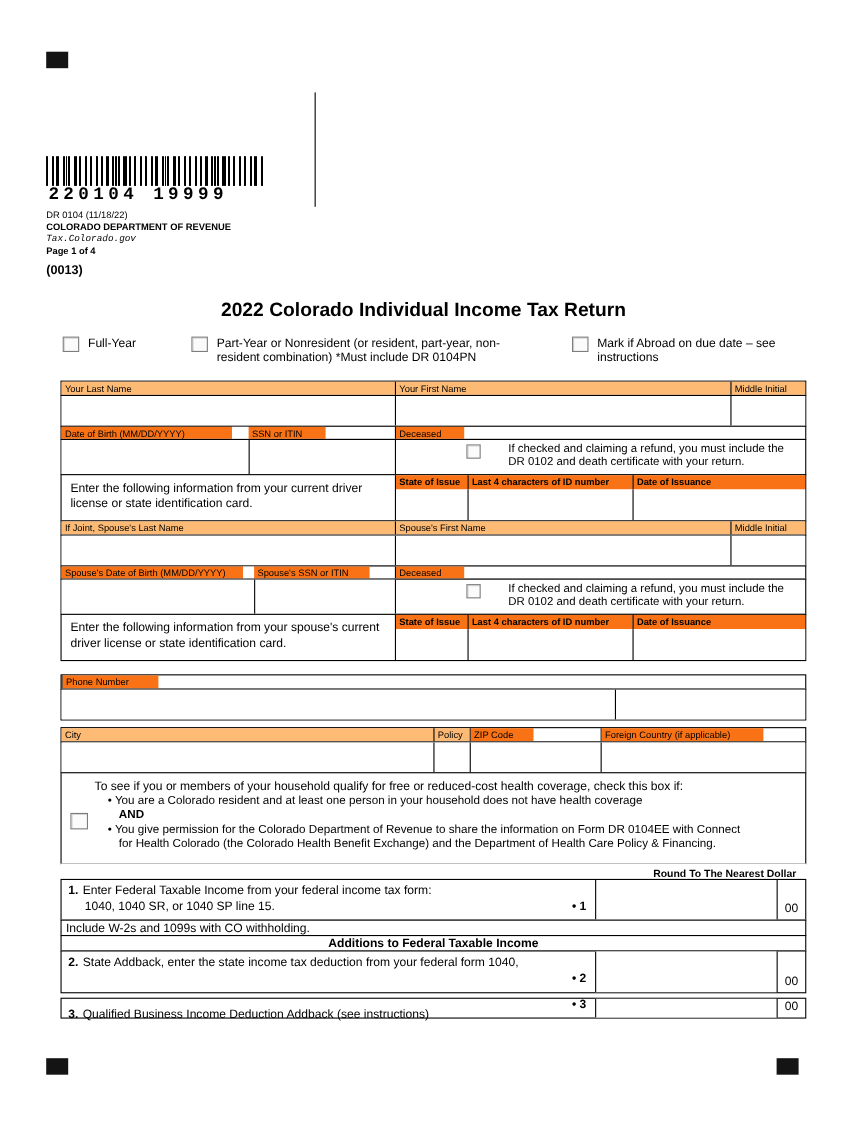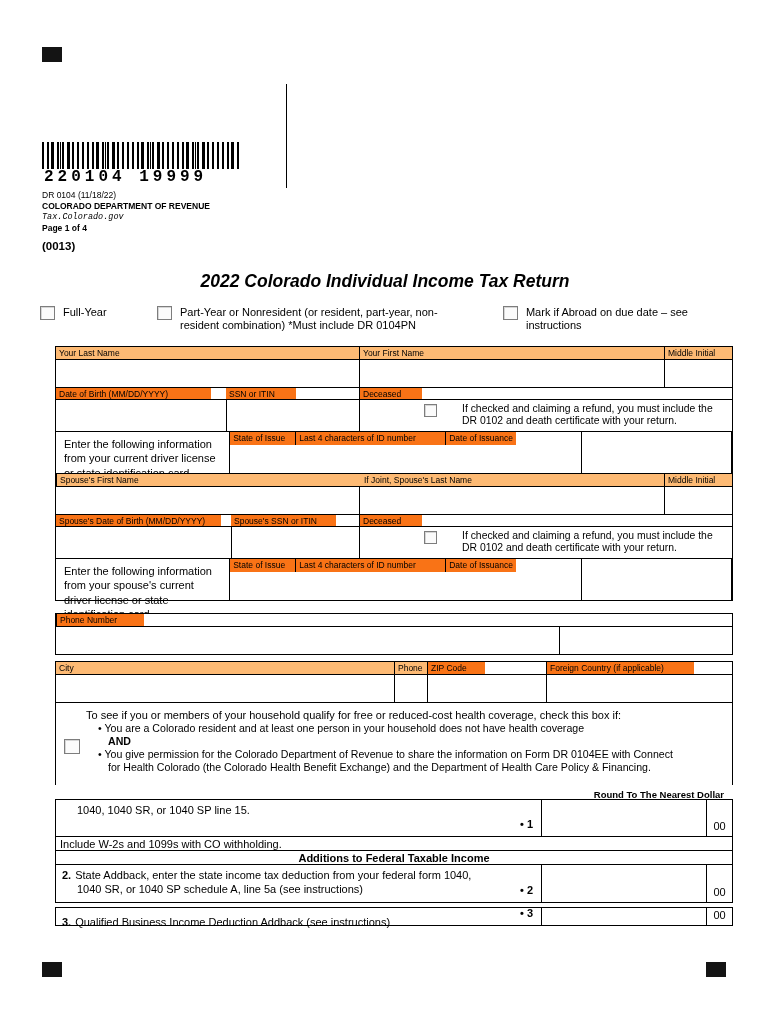--- a/index.html
+++ b/index.html
@@ -16,41 +16,41 @@
       repeating-linear-gradient(90deg,#000 0 2px,transparent 2px 5px),
       repeating-linear-gradient(90deg,#000 0 1px,transparent 1px 9px);
   }
   .barcode-num { position:absolute; left:44px; top:168px; font-family:"Liberation Mono","DejaVu Sans Mono",monospace; font-size:16px; font-weight:700; letter-spacing:4px; }
   .hdr-block { position:absolute; left:42px; top:190px; line-height:1.3; }
   .form-code { font-size:8.5px; }
   .department { font-size:8.5px; font-weight:700; }
   .website { font-size:8.5px; font-style:italic;font-family:Liberation Mono, monospace; }
   .page-info { font-size:8.5px; font-weight:700; }
   .form-id { font-size:11.5px; font-weight:700; margin-top:5px; }
-  .title { position:absolute; left:0; top:271px; width:770px; text-align:center; font-size:17.5px; font-weight:700; margin:0;font-style:italic; }
-
-  .residency { position:absolute; left:40px; top:306px; width:690px; display:flex;gap:29px; }
+  .title { position:absolute; left:0; top:271px; width:770px; text-align:center; font-size:17.5px; font-weight:700; margin:0; }
+
+  .residency { position:absolute; left:57px; top:306px; width:690px; display:flex;gap:29px; }
   .res-item { display:flex; gap:8px; align-items:flex-start; }
   .cb { width:15px; height:14px; border:1px solid #7d7d7d; background:#fbfbfb; box-shadow:inset 1px 1px 0 #d6d6d6; flex:0 0 auto; display:inline-block; }
   .cb-sm { width:13px; height:13px; margin-top:1px; }
   .res-label { font-size:11px; line-height:1.18; }
 
   .form { position:absolute; left:55px; top:346px; width:678px; font-size:11px; }
   .row { display:flex; border:1px solid #000; margin-top:-1px; background:#fff; position:relative; }
   .row.first { margin-top:0; }
   .gap12 { margin-top:12px; } .gap6 { margin-top:6px; } .gap4 { margin-top:4px; }
   .cell { position:relative; }
   .bl { border-left:1px solid #000; }
   .seg { display:flex; align-items:stretch; }
   .glabel { background:#fdba74; font-size:8.5px; line-height:1.2; padding:1px 3px; white-space:nowrap; overflow:hidden; }
   .bar { background:#f97316; font-size:8.5px; line-height:1.2; padding:1px 3px; white-space:nowrap; overflow:hidden; }
   .sp { background:#fff; flex:0 0 auto; }
   .input { background:#fff; }
   .instr { font-size:11px; padding:5px 8px; line-height:1.3; }
-  .liccol { display:flex; flex-direction:row; flex:1; }
+  .liccol { display:flex; flex-direction:column; flex:1;font-weight:bold; }
   .lic-inputs { display:flex; flex:1; }
   .notecell { display:flex; gap:25px; padding:3px 3px 2px 64px; align-items:flex-start; }
   .note { font-size:10.4px; line-height:1.18; width:252px; }
 
   .health { display:block; height:84px; padding:5px 6px 4px 30px; }
   .h-cb { position:absolute; left:8px; top:36px; width:16px; height:15px; }
   .h-intro { font-size:11px; line-height:1.3; }
   .h-bullet { font-size:10.6px; line-height:1.22; padding-left:22px; text-indent:-10px; max-width:592px; }
   .h-and { font-size:10.6px; font-weight:700; padding-left:22px; line-height:1.22; }
 
@@ -149,22 +149,22 @@
         </div>
         <div class="lic-inputs">
           <div class="input" style="width:65px"></div>
           <div class="input bl" style="width:150px"></div>
           <div class="input bl" style="flex:1"></div>
         </div>
       </div>
     </div>
 
     <div class="row" style="height:14px">
+      <div class="cell glabel" style="width:303px">If Joint, Spouse's Last Name</div>
       <div class="cell glabel bl" style="width:305px">Spouse's First Name</div>
-      <div class="cell glabel" style="width:303px">If Joint, Spouse's Last Name</div>
       <div class="cell glabel bl" style="flex:1">Middle Initial</div>
     </div>
     <div class="row" style="height:29px">
       <div class="cell input" style="width:303px"></div>
       <div class="cell input bl" style="width:305px"></div>
       <div class="cell input bl" style="flex:1"></div>
     </div>
 
     <div class="row" style="height:13px">
       <div class="cell seg" style="width:303px">
@@ -208,21 +208,21 @@
         <span class="bar" style="width:87px">Phone Number</span>
       </div>
     </div>
     <div class="row" style="height:29px">
       <div class="cell input" style="width:503px"></div>
       <div class="cell input bl" style="flex:1"></div>
     </div>
 
     <div class="row gap6" style="height:14px">
       <div class="cell glabel" style="width:338px">City</div>
-      <div class="cell glabel bl" style="width:33px">Phone</div>
+      <div class="cell glabel bl" style="width:33px">Policy</div>
       <div class="cell seg bl" style="width:119px">
         <span class="bar" style="width:57px">ZIP Code</span>
       </div>
       <div class="cell seg bl" style="flex:1">
         <span class="bar" style="width:147px">Foreign Country (if applicable)</span>
       </div>
     </div>
     <div class="row" style="height:29px">
       <div class="cell input" style="width:338px"></div>
       <div class="cell input bl" style="width:33px"></div>
@@ -237,41 +237,41 @@
       <div class="h-and">AND</div>
       <div class="h-bullet">• You give permission for the Colorado Department of Revenue to share the information on Form DR 0104EE with Connect for Health Colorado (the Colorado Health Benefit Exchange) and the Department of Health Care Policy &amp; Financing.</div>
     </div>
 
     <div class="row noborder" style="height:15px">
       <div class="round-txt">Round To The Nearest Dollar</div>
     </div>
 
     <div class="row" style="height:38px">
       <div class="line-text">
+        <div class="tl"><span class="lnum">1.</span><span>Enter Federal Taxable Income from your federal income tax form:</span></div>
         <div class="tl tl2">1040, 1040 SR, or 1040 SP line 15.</div>
       </div>
       <div class="marker">• 1</div>
       <div class="amount"></div>
       <div class="cents">
           <span>00</span>
         </div>
     </div>
 
     <div class="row" style="height:15px">
       <div class="inc-txt">Include W-2s and 1099s with CO withholding.</div>
     </div>
 
     <div class="row" style="height:15px">
       <div class="add-hdr">Additions to Federal Taxable Income</div>
     </div>
 
     <div class="row" style="height:39px">
       <div class="line-text">
         <div class="tl"><span class="lnum">2.</span><span>State Addback, enter the state income tax deduction from your federal form 1040,</span></div>
-        <div class="tl tl2">1040 SR, or 1040 SP schedule A, line 5a (see instructions)</div>
       </div>
       <div class="marker">• 2</div>
       <div class="amount"></div>
       <div class="cents">
           <span>00</span>
         </div>
     </div>
 
     <div class="row gap4" style="height:19px">
       <div class="line-text">

